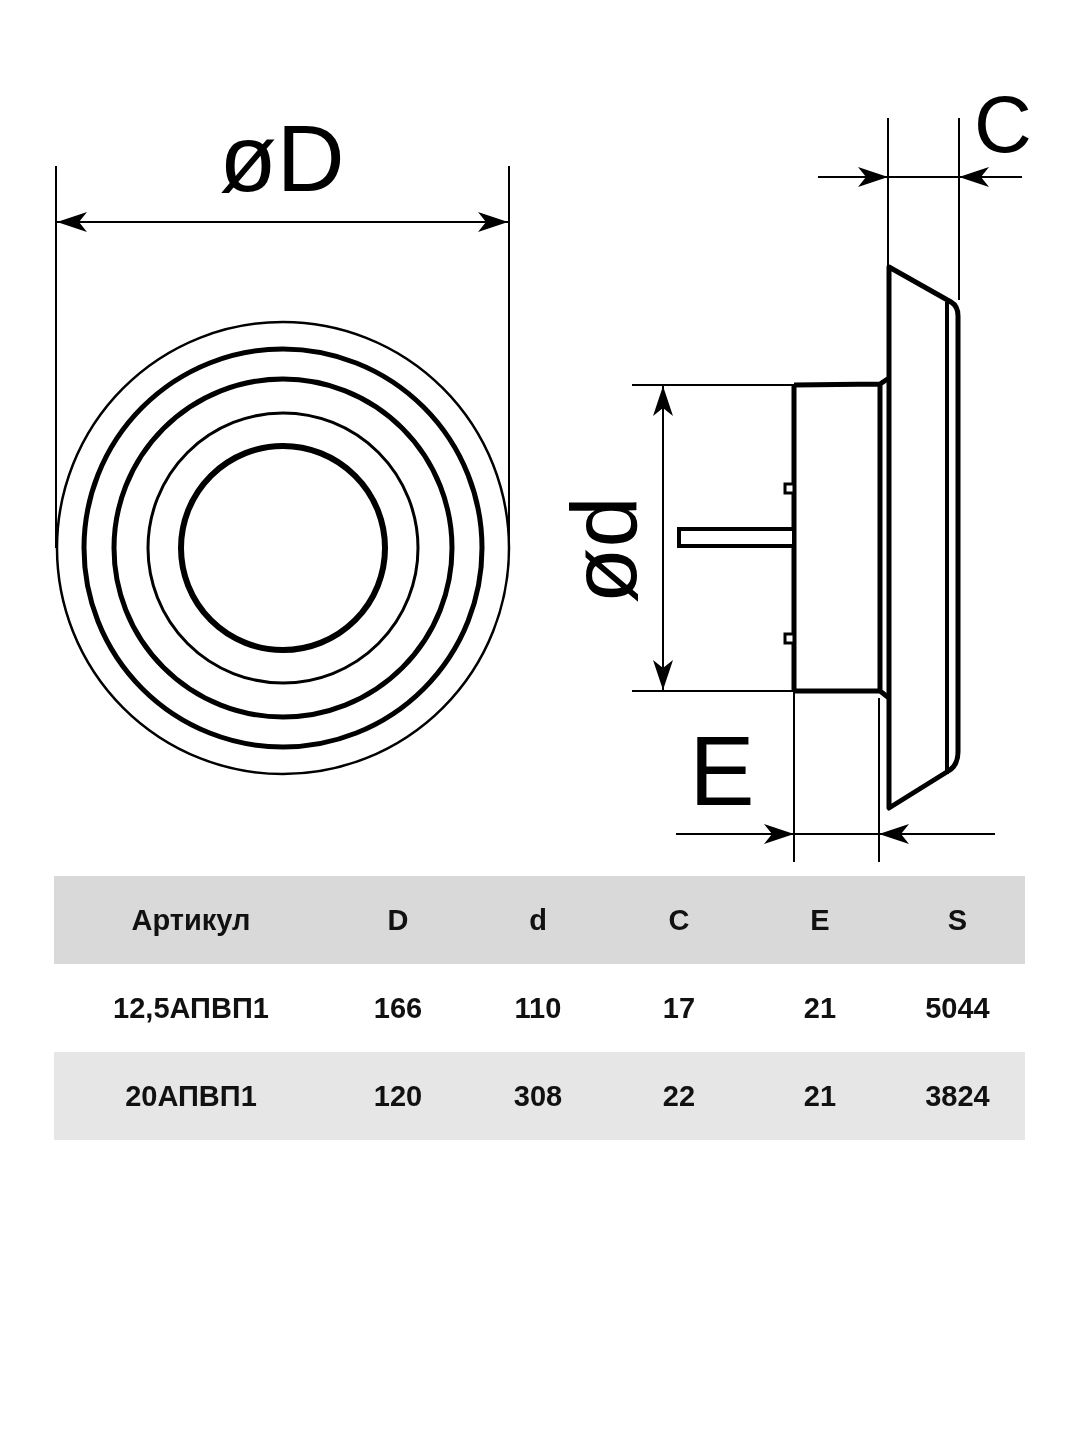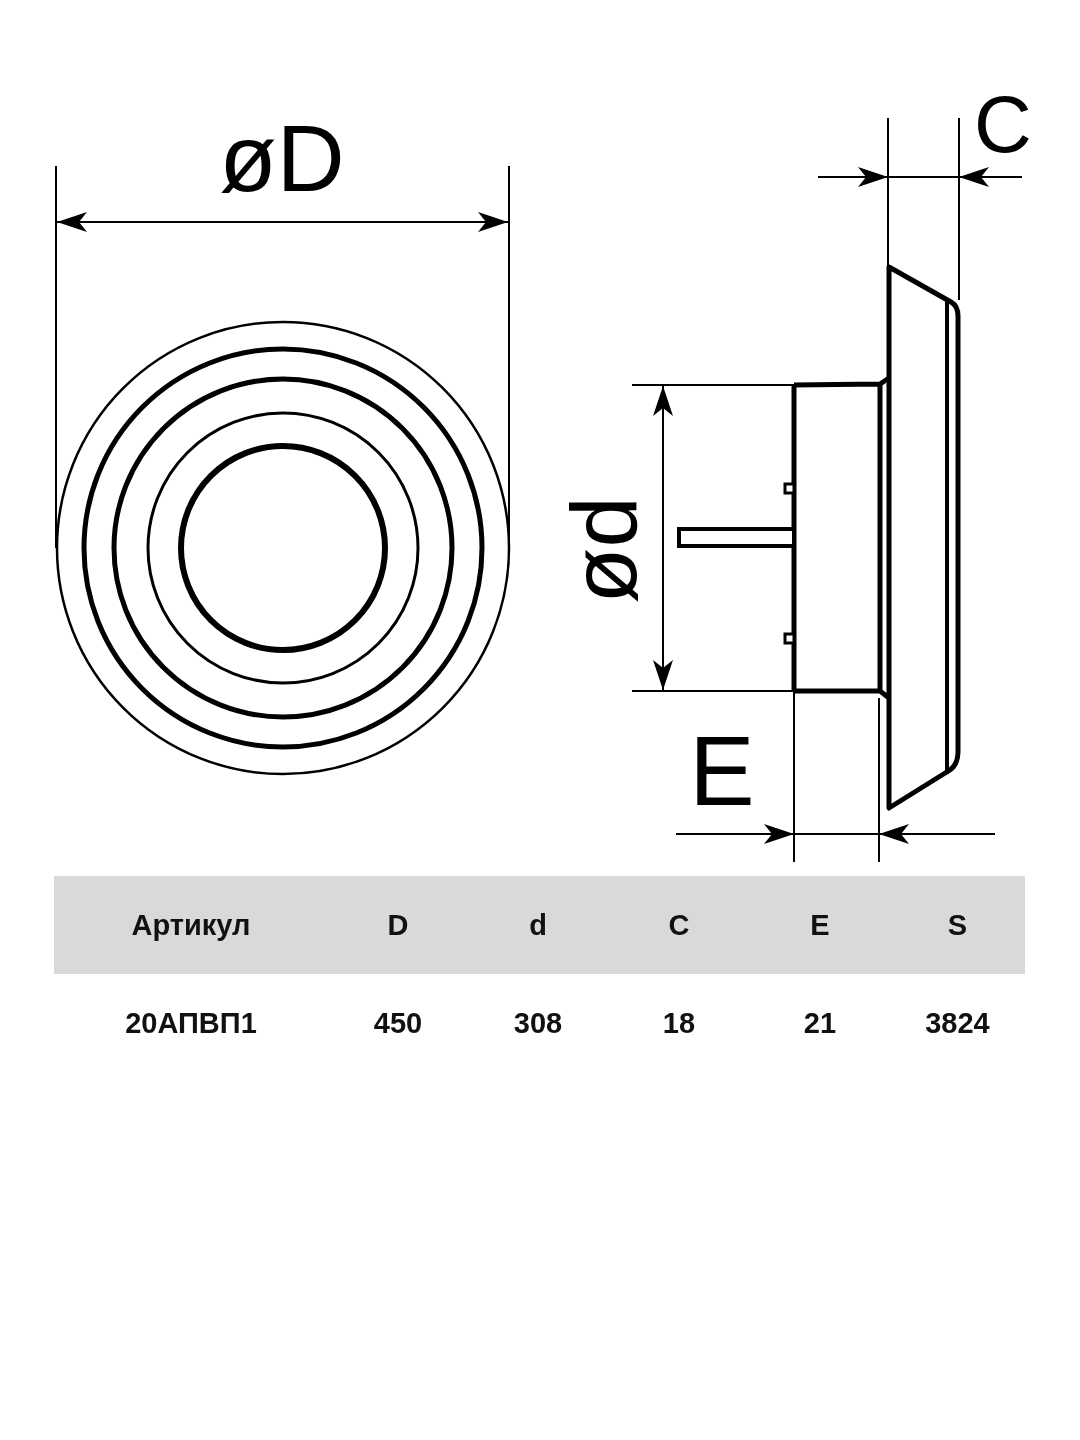--- a/index.html
+++ b/index.html
@@ -1,21 +1,21 @@
 <!DOCTYPE html>
 <html><head>
   <meta charset="utf-8">
   <style>
     html, body { margin: 0; padding: 0; background: #ffffff; }
     body { width: 1080px; height: 1440px; position: relative; overflow: hidden; font-family: "Liberation Sans", sans-serif; }
     #drawing { position: absolute; left: 0; top: 0; width: 1080px; height: 870px; }
     .dim-label { font-family: "Liberation Sans", sans-serif; fill: #000; }
     #spec-table { position: absolute; left: 54px; top: 876px; width: 971px; border-collapse: collapse; table-layout: fixed; }
     #spec-table th, #spec-table td {
-      height: 66px; padding: 16px; text-align: center; vertical-align: middle;
+      height: 88px; padding: 0; text-align: center; vertical-align: middle;
       font-family: "Liberation Sans", sans-serif; font-weight: bold; font-size: 29px; color: #111;
     }
     #spec-table thead tr { background: #d9d9d9; }
     #spec-table tbody tr:nth-child(even) { background: #e6e6e6; }
     #spec-table tbody tr:nth-child(odd) { background: #ffffff; }
     col.c0 { width: 274px; }
     col.c1 { width: 140px; }
     col.c2 { width: 140px; }
     col.c3 { width: 142px; }
     col.c4 { width: 140px; }
@@ -93,21 +93,29 @@
       <th>Артикул</th>
       <th>D</th>
       <th>d</th>
       <th>C</th>
       <th>E</th>
       <th>S</th>
     </tr>
   </thead>
   <tbody>
     <tr>
+      <td>12,5АПВП1</td>
+      <td>166</td>
+      <td>110</td>
+      <td>17</td>
+      <td>21</td>
+      <td>5044</td>
+    </tr>
+    <tr>
       <td>20АПВП1</td>
-      <td>450</td>
+      <td>120</td>
       <td>308</td>
-      <td>18</td>
+      <td>22</td>
       <td>21</td>
       <td>3824</td>
     </tr>
   </tbody>
 </table>
 
 </body></html>

